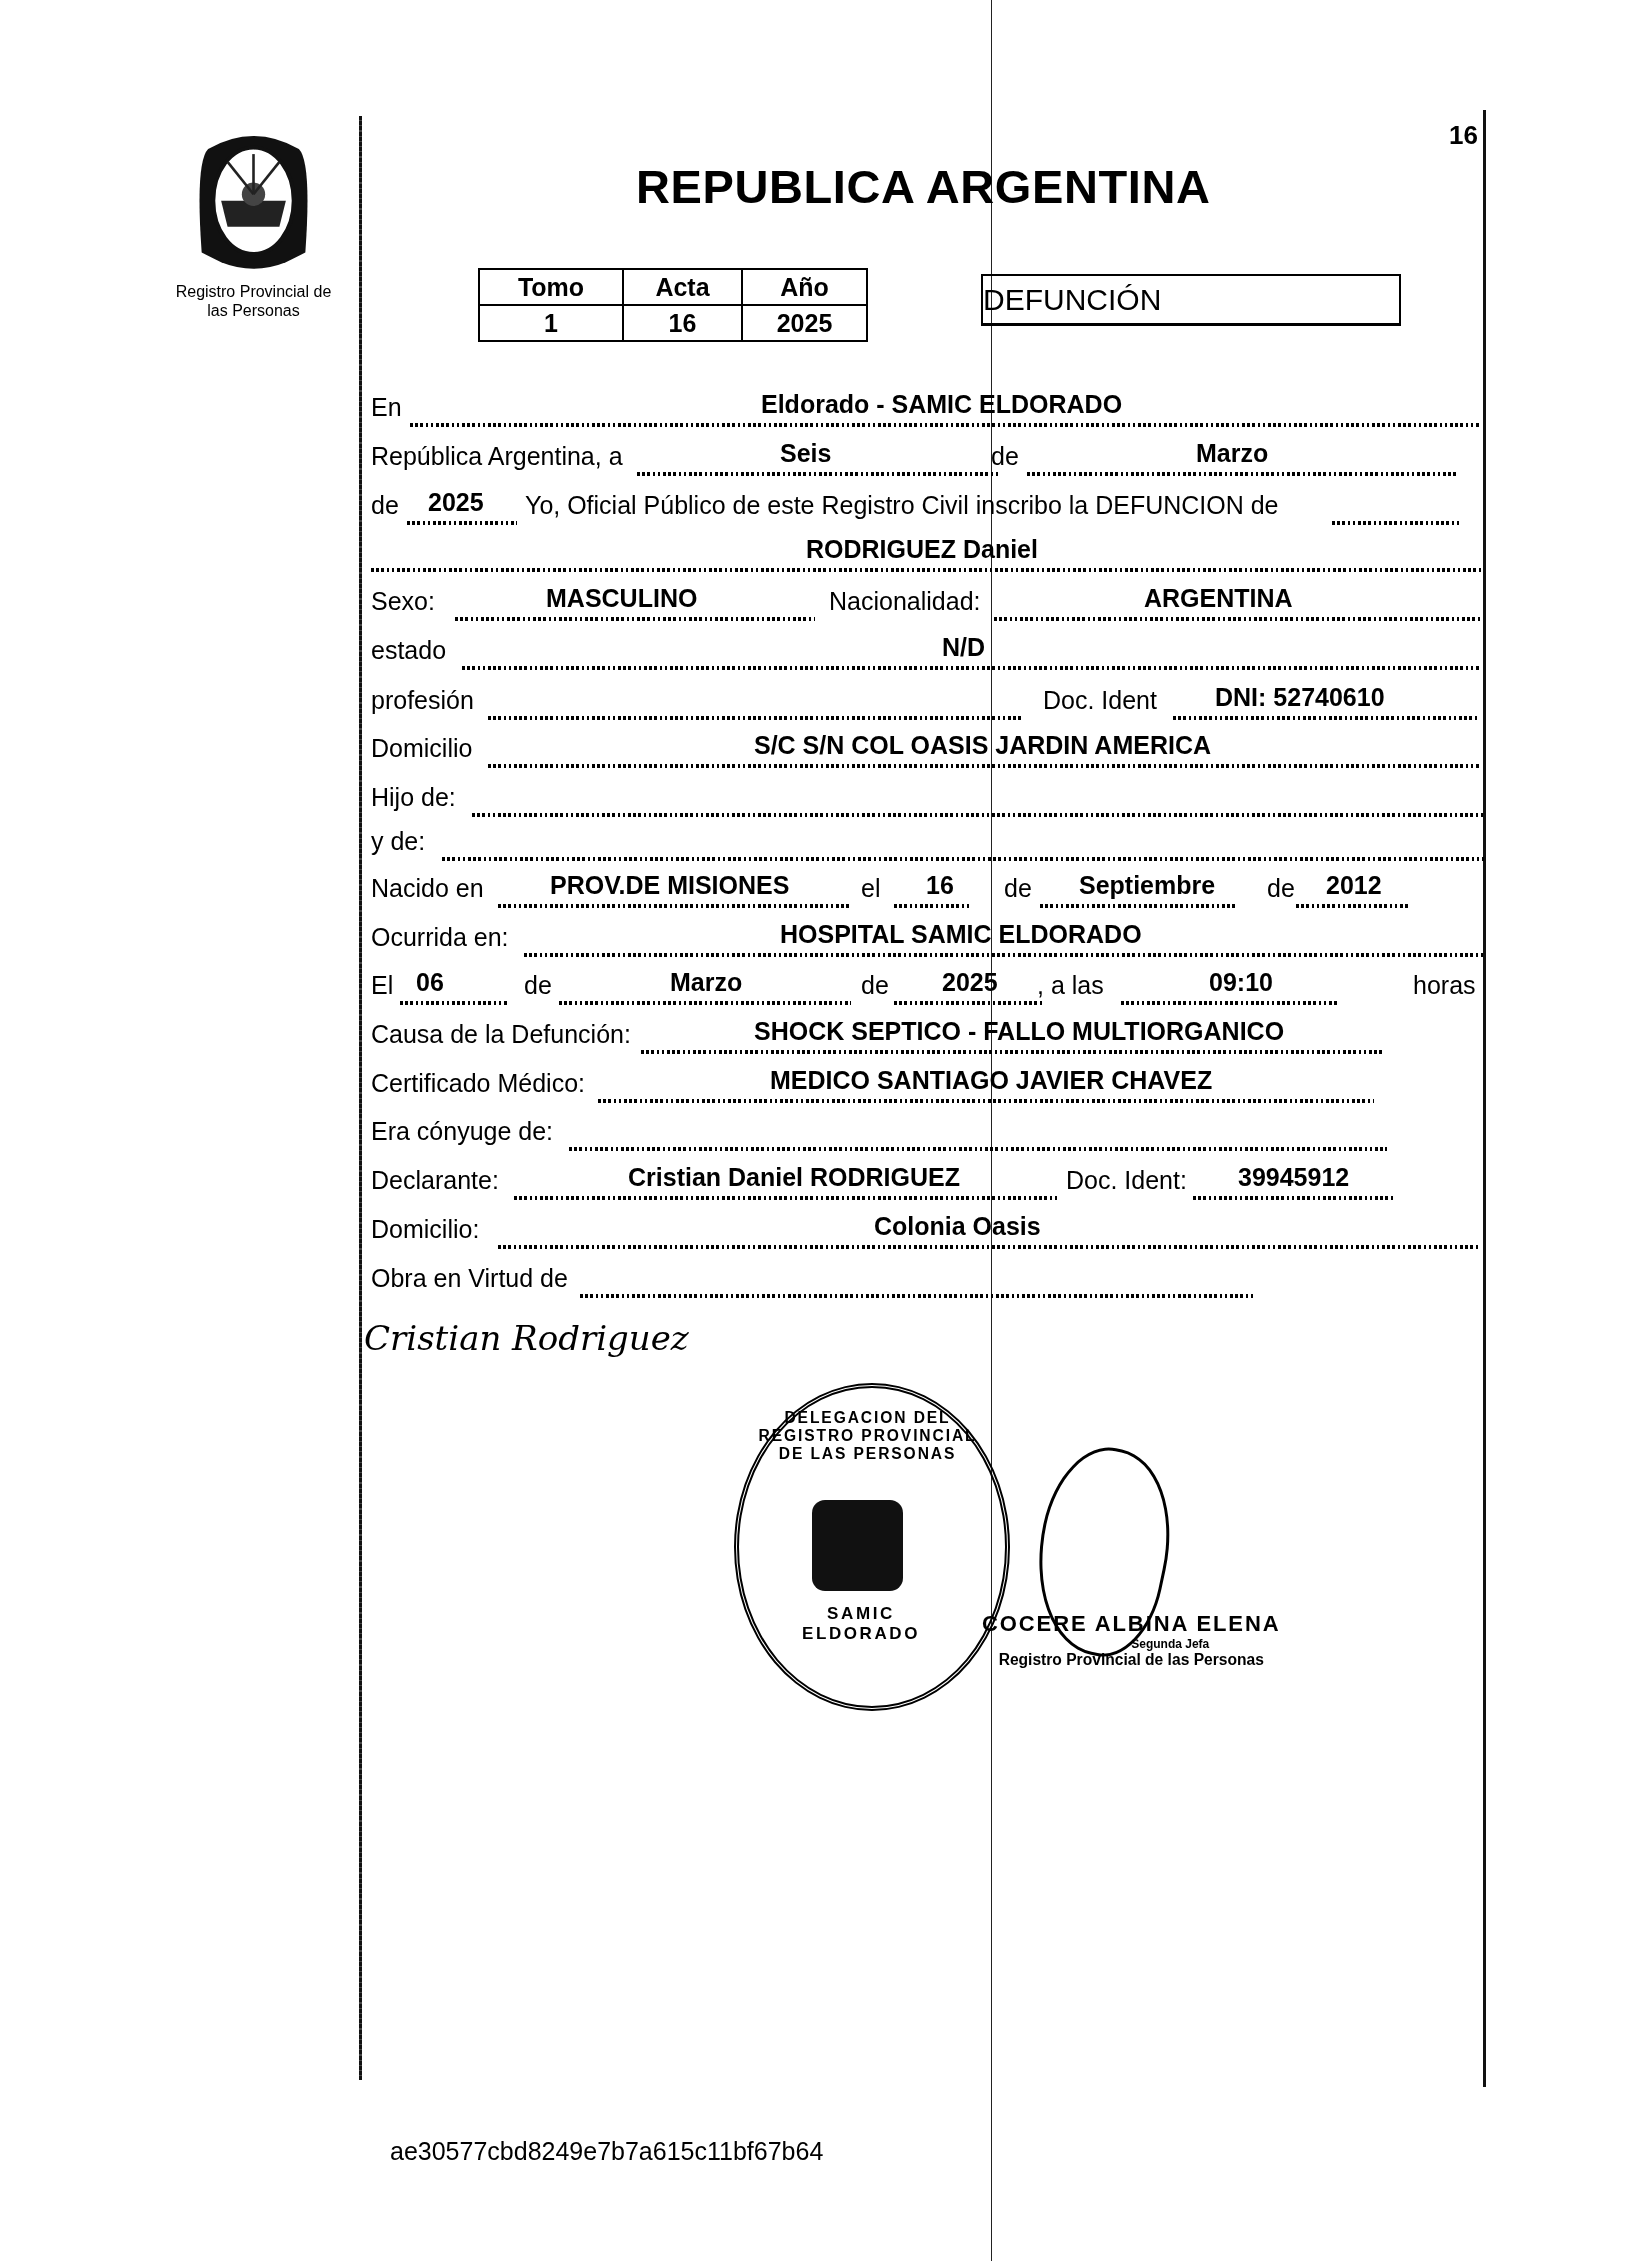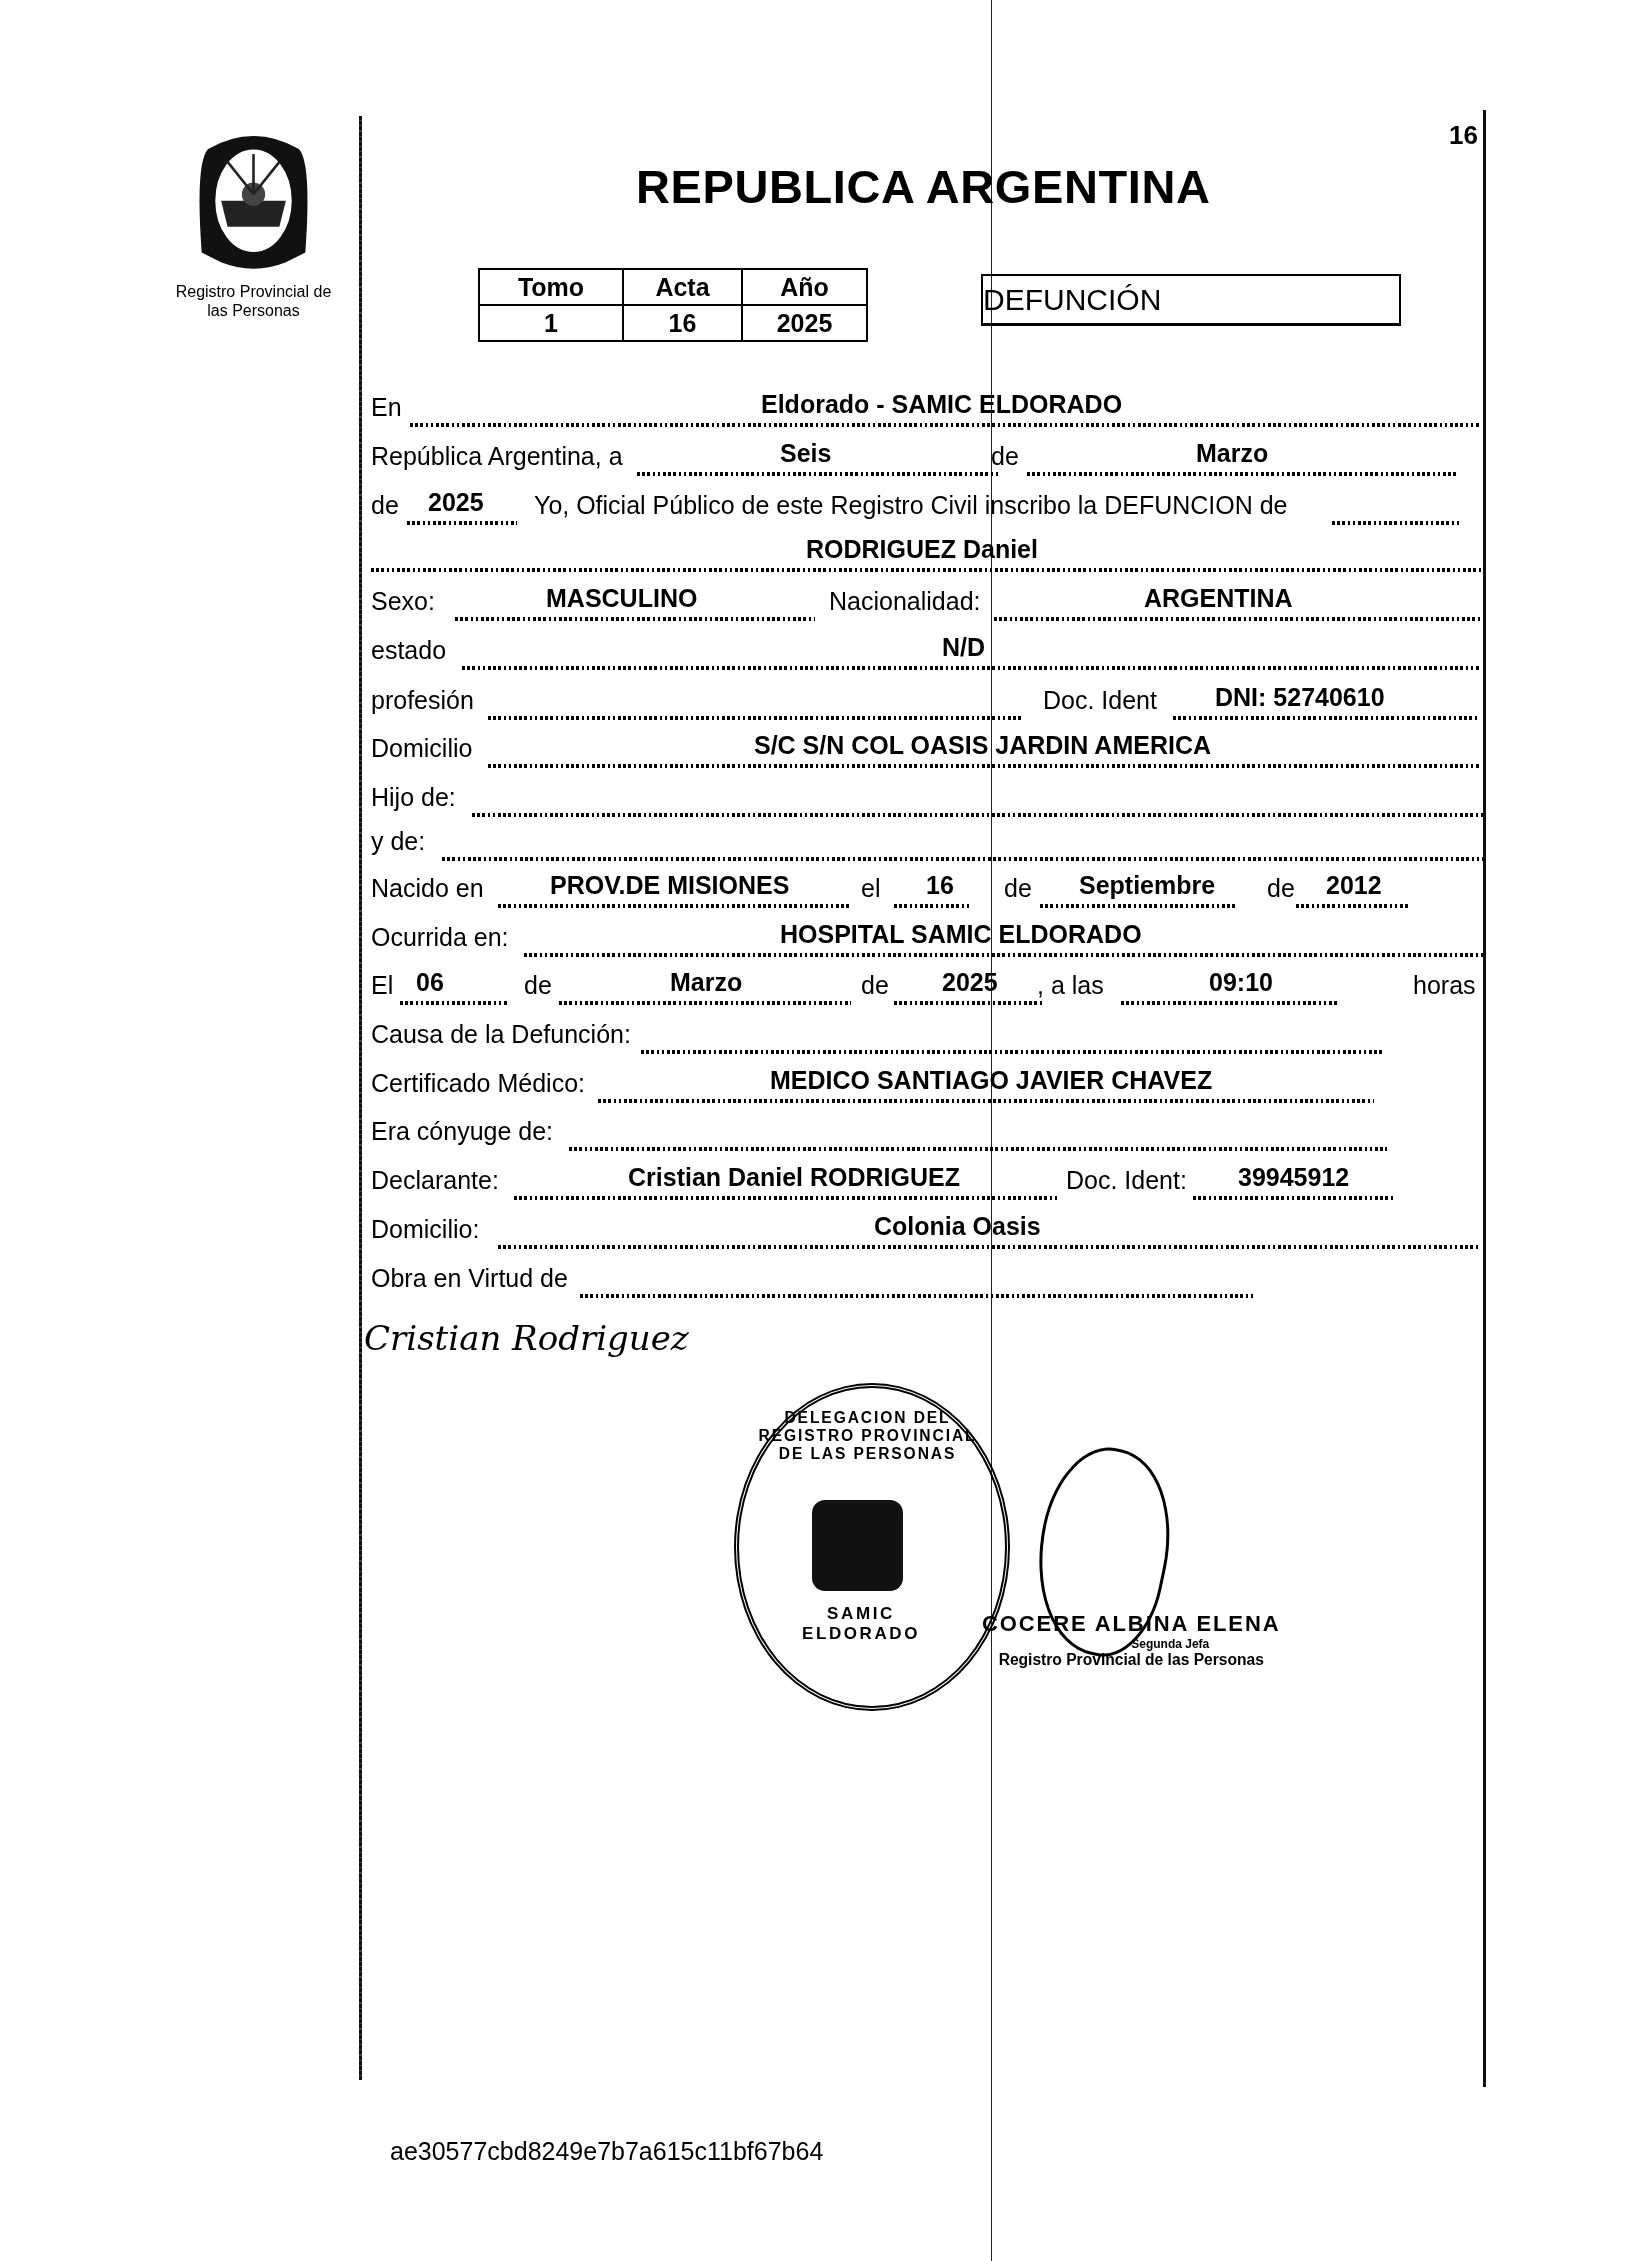--- a/index.html
+++ b/index.html
@@ -91,21 +91,21 @@
   <div class="dots" style="left:266px;width:364px"></div>
   <span class="lbl" style="left:620px">de</span>
   <span class="val" style="left:825px">Marzo</span>
   <div class="dots" style="left:656px;width:432px"></div>
 </div>
 
 <div class="row" style="top:484px">
   <span class="lbl" style="left:0">de</span>
   <span class="val" style="left:57px">2025</span>
   <div class="dots" style="left:36px;width:110px"></div>
-  <span class="lbl" style="left:163px">Yo, Oficial Público de este Registro Civil inscribo la DEFUNCION de</span>
+  <span class="lbl" style="left:154px">Yo, Oficial Público de este Registro Civil inscribo la DEFUNCION de</span>
   <div class="dots" style="left:961px;width:127px"></div>
 </div>
 
 <div class="row" style="top:531px">
   <span class="val" style="left:435px">RODRIGUEZ Daniel</span>
   <div class="dots" style="left:0;right:0"></div>
 </div>
 
 <div class="row" style="top:580px">
   <span class="lbl" style="left:0">Sexo:</span>
@@ -181,20 +181,21 @@
   <span class="val" style="left:571px">2025</span>
   <div class="dots" style="left:523px;width:149px"></div>
   <span class="lbl" style="left:666px">, a las</span>
   <span class="val" style="left:838px">09:10</span>
   <div class="dots" style="left:750px;width:218px"></div>
   <span class="lbl" style="left:1042px">horas</span>
 </div>
 
 <div class="row" style="top:1013px">
   <span class="lbl" style="left:0">Causa de la Defunción:</span>
+  <span class="val" style="left:383px">SHOCK SEPTICO - FALLO MULTIORGANICO</span>
   <div class="dots" style="left:270px;width:744px"></div>
 </div>
 
 <div class="row" style="top:1062px">
   <span class="lbl" style="left:0">Certificado Médico:</span>
   <span class="val" style="left:399px">MEDICO SANTIAGO JAVIER CHAVEZ</span>
   <div class="dots" style="left:227px;width:776px"></div>
 </div>
 
 <div class="row" style="top:1110px">

